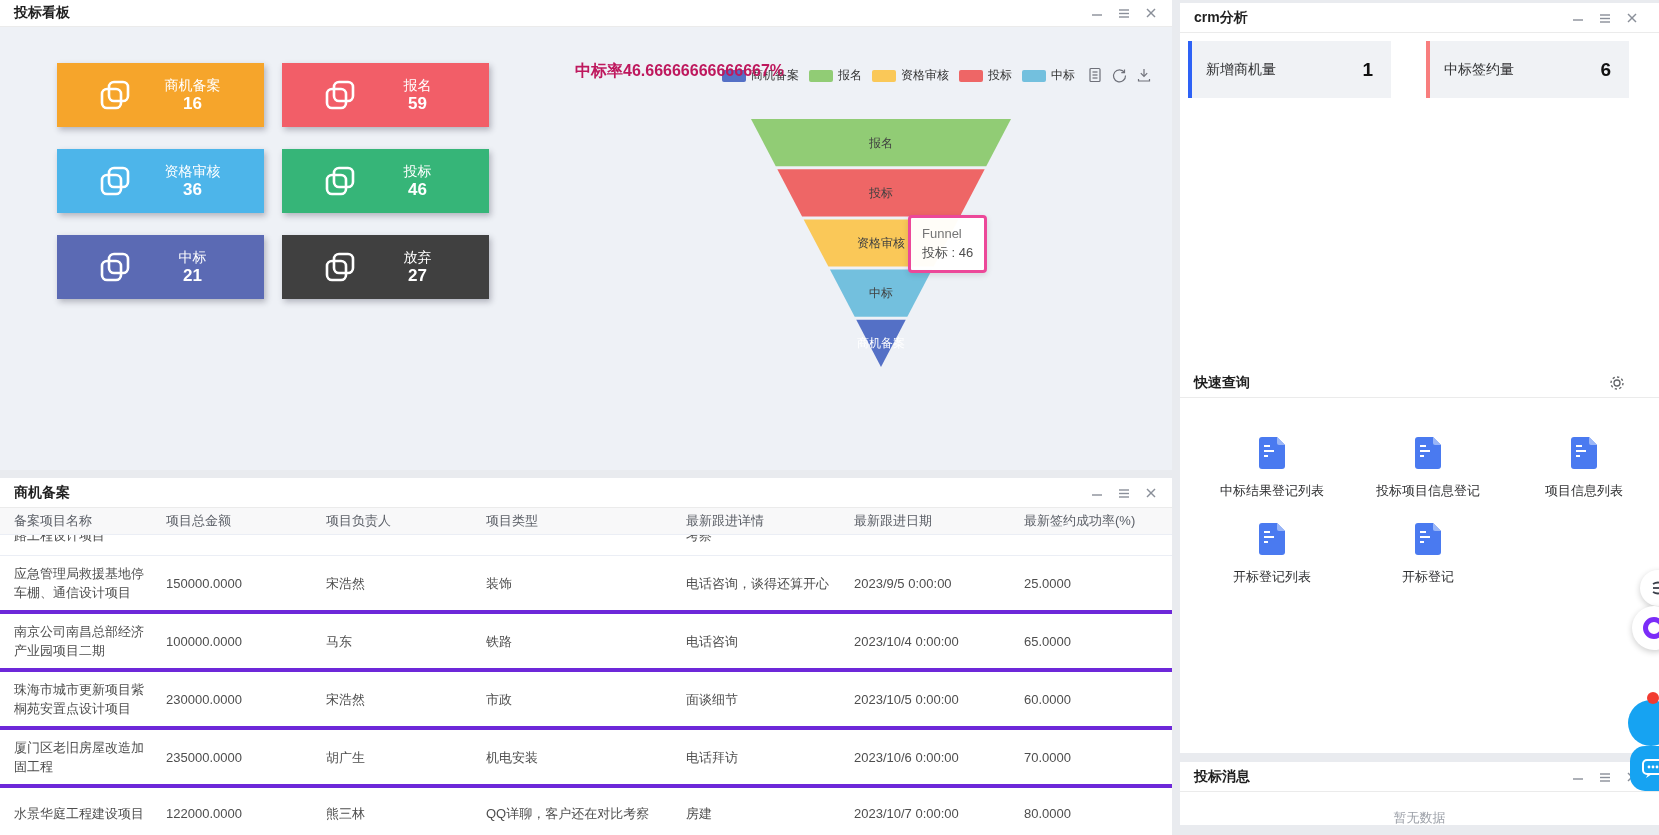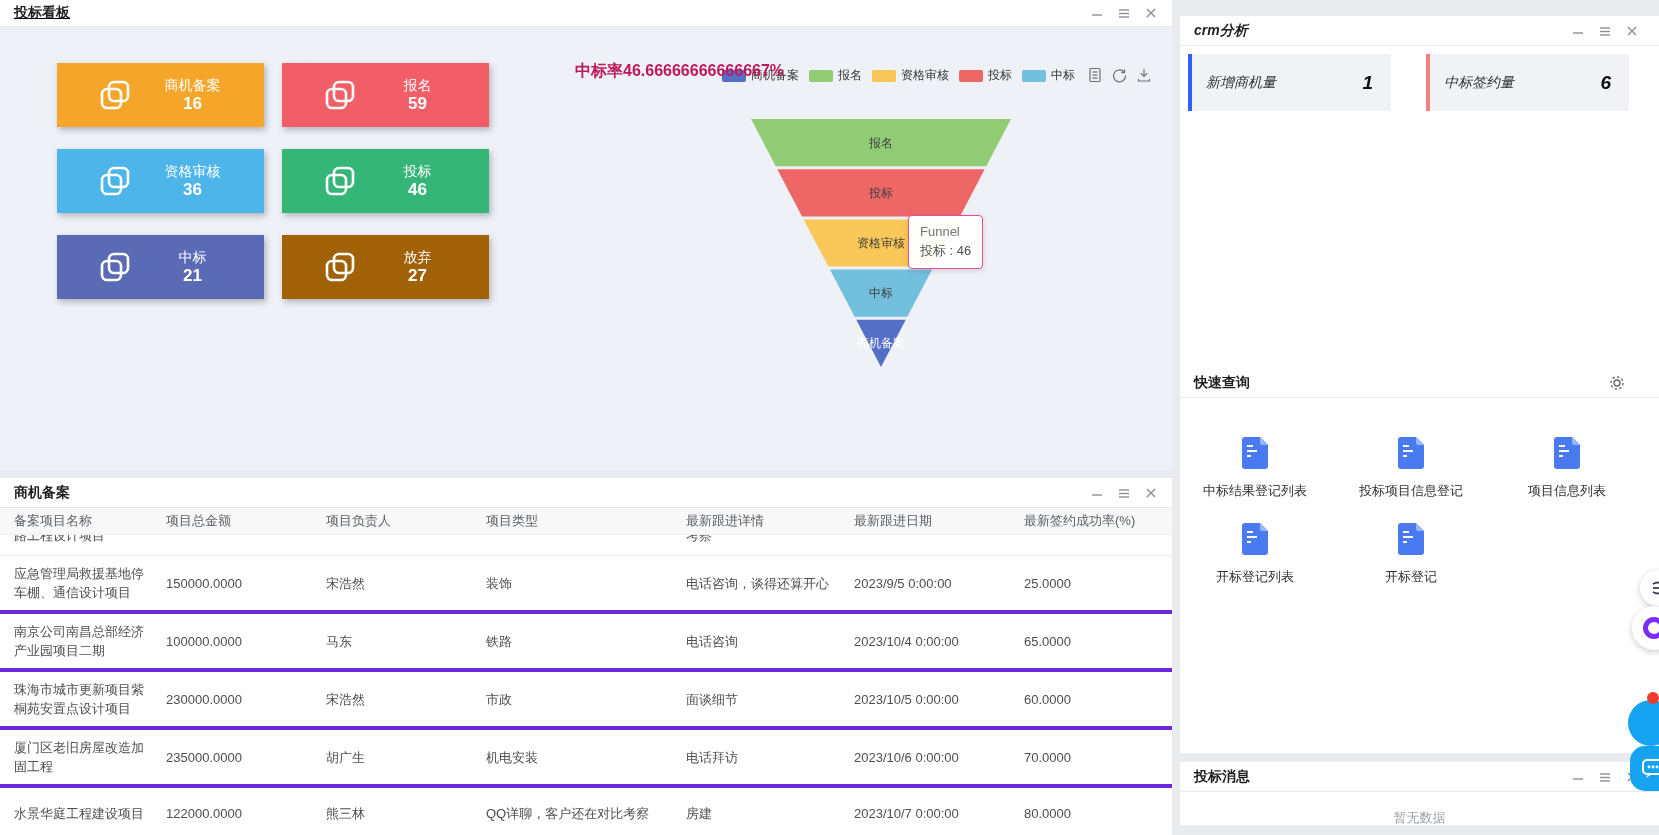--- a/index.html
+++ b/index.html
@@ -7,64 +7,64 @@
   body { font-family:"Liberation Sans","DejaVu Sans",sans-serif; background:#e9ebef; position:relative; }
   .panel { position:absolute; background:#fff; }
   .panel-header { height:30px; display:flex; align-items:center; padding:0 14px; border-bottom:1px solid #ebebeb; background:#fff; position:relative; }
   .panel-title { font-size:14px; font-weight:bold; color:#1f1f1f; }
   .win-controls { position:absolute; right:14px; top:0; height:100%; display:flex; align-items:center; gap:13px; }
   .win-controls.wide { right:20px; }
   .winbtn { background:none; border:none; cursor:pointer; width:14px; height:14px; display:flex; align-items:center; justify-content:center; padding:0; }
   .winbtn svg { stroke:#8a8f99; stroke-width:1.4; fill:none; }
 
   
-  #panelA { left:0; top:0; width:1172px; height:470px;text-decoration:underline; }
+  #panelA { left:0; top:0; width:1172px; height:470px; }
   #panelA .panel-header { height:27px; }
   #panelA-body { position:absolute; left:0; top:27px; right:0; bottom:0; background:#eef1f6; }
   .cards { position:absolute; left:57px; top:36px; width:435px; }
   .stat-card { position:absolute; width:207px; height:64px; display:flex; align-items:center; color:#fff; box-shadow:2px 3px 6px rgba(40,40,60,.3); cursor:pointer; }
   .stat-card .sicon { margin-left:40px; flex:0 0 auto; display:flex; }
   .stat-card .stxt { flex:1; text-align:center; padding-right:12px; }
   .stat-card .slabel { font-size:14px; line-height:17px; }
   .stat-card .svalue { font-size:17px; font-weight:bold; line-height:20px; }
 
   .chart-title { position:absolute; left:575px; top:34px; font-size:16px; font-weight:bold; color:#be185d; z-index:3; white-space:nowrap; }
   .legend { position:absolute; left:722px; top:40px; display:flex; gap:10px; z-index:2; }
   .legend-item { display:flex; align-items:center; gap:5px; cursor:pointer; }
   .legend-swatch { width:24px; height:12px; border-radius:2px; }
   .legend-label { font-size:12px; color:#333; }
   .toolbox { position:absolute; right:20px; top:40px; display:flex; gap:8px; z-index:2; }
   .toolbox button { background:none; border:none; cursor:pointer; padding:0; }
   .toolbox svg { stroke:#6e7079; fill:none; stroke-width:1.2; }
   #funnelSvg { position:absolute; left:0; top:0; width:1172px; height:443px; }
   #funnelSvg polygon { cursor:pointer; }
-  .chart-tooltip { position:absolute; left:908px; top:188px; z-index:4; background:rgba(255,255,255,.96); border:1px solid #ec4899; border-radius:4px; padding:7px 11px; box-shadow:0 2px 6px rgba(0,0,0,.12); }
+  .chart-tooltip { position:absolute; left:908px; top:188px; z-index:4; background:rgba(255,255,255,.96); border:3px solid #ec4899; border-radius:4px; padding:7px 11px; box-shadow:0 2px 6px rgba(0,0,0,.12); }
   .chart-tooltip .t1 { font-size:13px; color:#757575; line-height:18px; }
   .chart-tooltip .t2 { font-size:13px; color:#4e4e4e; line-height:20px; }
 
   
   #panelB { left:0; top:478px; width:1172px; height:357px; overflow:hidden; }
   .grid-row { display:grid; grid-template-columns:152px 160px 160px 200px 168px 170px 1fr; padding:0 14px; align-items:center; }
   .thead { background:#f8f8f9; border-bottom:1px solid #ebeef5; height:27px; }
   .thead .cell { font-size:13px; color:#5a5e66; }
   .tr { border-bottom:4px solid #6d28d9; min-height:55px; }
   .tr .cell { font-size:13px; color:#4e4e4e; line-height:19px; padding:8px 10px 8px 0; }
   .tr-partial { height:21px; overflow:hidden; border-bottom:1px solid #ebeef5; align-items:start; }
   .tr-partial .cell { font-size:13px; color:#4e4e4e; margin-top:-8px; }
 
   
-  #panelC { left:1180px; top:16px; width:479px; height:377px;font-style:italic; }
+  #panelC { left:1180px; top:3px; width:479px; height:377px; }
   .crm-cards { padding:8px 30px 0 8px; display:grid; grid-template-columns:1fr 1fr; column-gap:35px; row-gap:15px; }
   .crm-card { height:57px; background:#f0f2f5; border-left:4px solid #3b82f6; display:flex; align-items:center; justify-content:space-between; padding:0 18px 0 14px; }
   .crm-label { font-size:14px; color:#303133; }
   .crm-value { font-size:19px; font-weight:bold; color:#111; }
 
   #panelD { left:1180px; top:368px; width:479px; height:385px; }
   .gear-btn { position:absolute; right:34px; top:7px; background:none; border:none; cursor:pointer; }
-  .quick-grid { padding:38px 0 0 0; display:grid; grid-template-columns:repeat(3,150px); column-gap:6px; row-gap:22px; }
+  .quick-grid { padding:38px 0 0 17px; display:grid; grid-template-columns:repeat(3,150px); column-gap:6px; row-gap:22px; }
   .quick-item { text-align:center; cursor:pointer; }
   .quick-item .qlabel { display:block; margin-top:8px; font-size:13px; color:#303133; }
 
   #panelE { left:1180px; top:762px; width:479px; height:63px; }
   .empty-text { text-align:center; font-size:13px; color:#9ca0a8; padding-top:17px; }
 
   
   .fab { position:absolute; z-index:50; border:none; cursor:pointer; padding:0; }
   #fab1 { left:1640px; top:570px; width:36px; height:36px; border-radius:50%; background:#fff; box-shadow:0 2px 6px rgba(0,0,0,.2); display:flex; align-items:center; justify-content:center; }
   #fab2 { left:1632px; top:606px; width:44px; height:44px; border-radius:50%; background:#fff; box-shadow:0 2px 6px rgba(0,0,0,.2); display:flex; align-items:center; justify-content:center; }
@@ -155,21 +155,21 @@
       <svg width="36" height="36" viewBox="0 0 36 36" fill="none" stroke="#fff" stroke-width="2.6">
         <rect x="5" y="12" width="19" height="19" rx="5"></rect>
         <rect x="12" y="5" width="19" height="19" rx="5"></rect>
       </svg>
     </span>
     <span class="stxt">
       <span class="slabel">中标</span><br>
       <span class="svalue">21</span>
     </span>
   </div>
-        <div class="stat-card" style="background: #a16207; left: 225px; top: 172px;">
+        <div class="stat-card" style="background: #404040; left: 225px; top: 172px;">
     <span class="sicon">
       <svg width="36" height="36" viewBox="0 0 36 36" fill="none" stroke="#fff" stroke-width="2.6">
         <rect x="5" y="12" width="19" height="19" rx="5"></rect>
         <rect x="12" y="5" width="19" height="19" rx="5"></rect>
       </svg>
     </span>
     <span class="stxt">
       <span class="slabel">放弃</span><br>
       <span class="svalue">27</span>
     </span>

